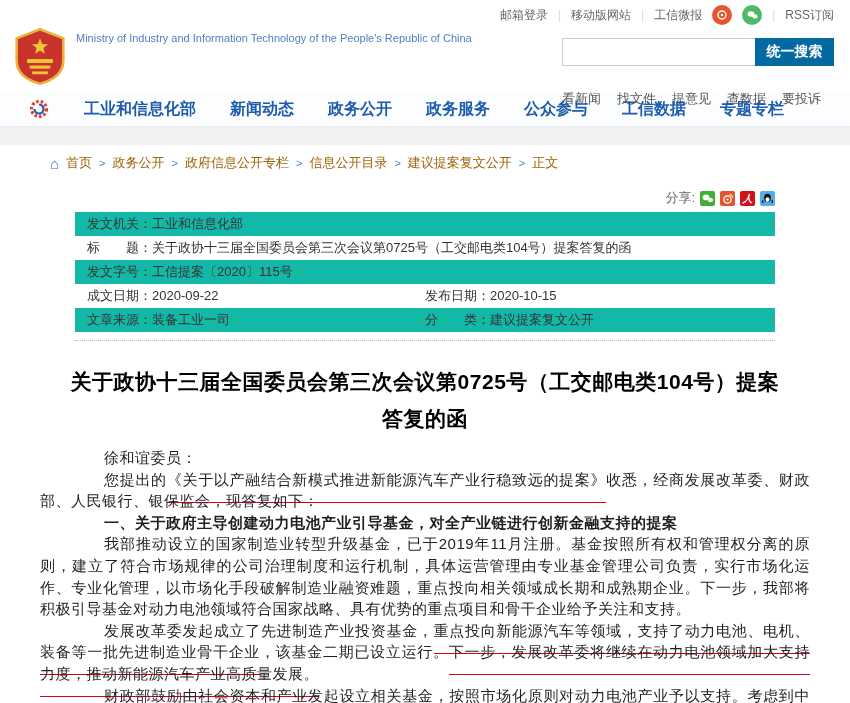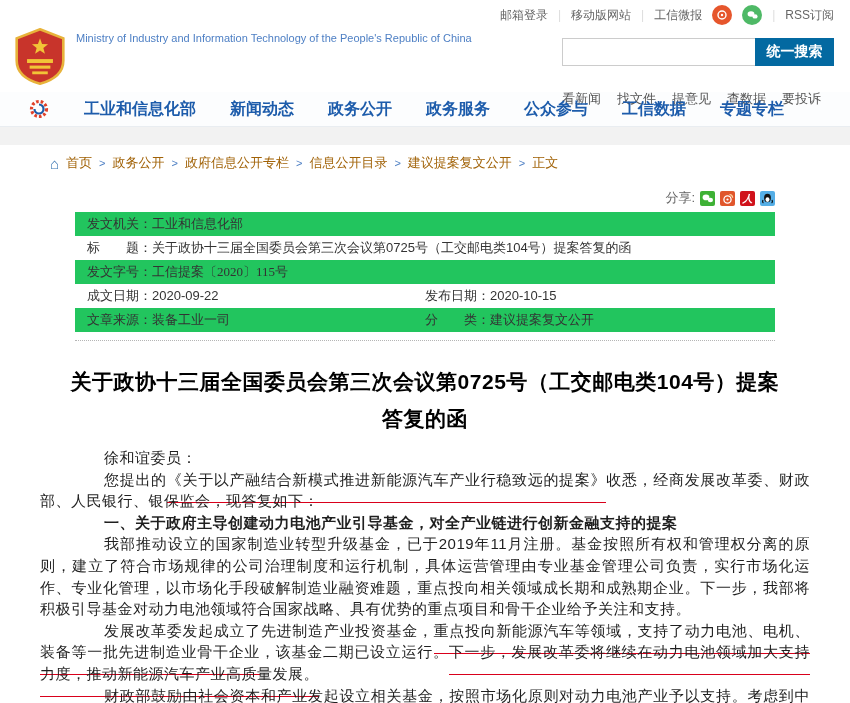--- a/index.html
+++ b/index.html
@@ -45,21 +45,21 @@
   .csep { color:#4d7fc4; font-size:11px; }
   
   .sharerow { display:flex; justify-content:flex-end; align-items:center; gap:5px;
               padding-right:75px; margin-top:12px; height:16px; font-size:13px; color:#666; }
   .si { width:15px; height:15px; border-radius:2px; display:inline-block; position:relative; cursor:pointer; }
   .si svg { display:block; }
   .si-ren { background:#d0121b; color:#fff; font-size:10px; text-align:center; line-height:15px; font-style:italic; font-weight:bold;}
   
   .meta { margin:6px 75px 0 75px; font-size:13px; color:#333; }
   .mrow { display:flex; padding:4px 12px; line-height:16px; }
-  .mrow.odd { background:#22c55e;font-family:Liberation Serif, serif; }
+  .mrow.odd { background:#14b8a6; }
   .mcell { width:50%; }
   .mcell.full { width:100%; }
   .dotline { margin:8px 75px 0 75px; border-top:1px dotted #b5b5b5; }
   
   .atitle { max-width:730px; margin:22px auto 0 auto; text-align:center; font-size:21px;
             font-weight:bold; color:#000; line-height:37px; letter-spacing:0.5px; }
   .abody { margin:10px 40px 0 40px; font-size:15px; line-height:21.6px; letter-spacing:0.5px;
            text-align:justify; color:#1f1f1f; }
   .abody p { text-indent:64px; margin:0; }
   .abody p.h { font-weight:bold; }

